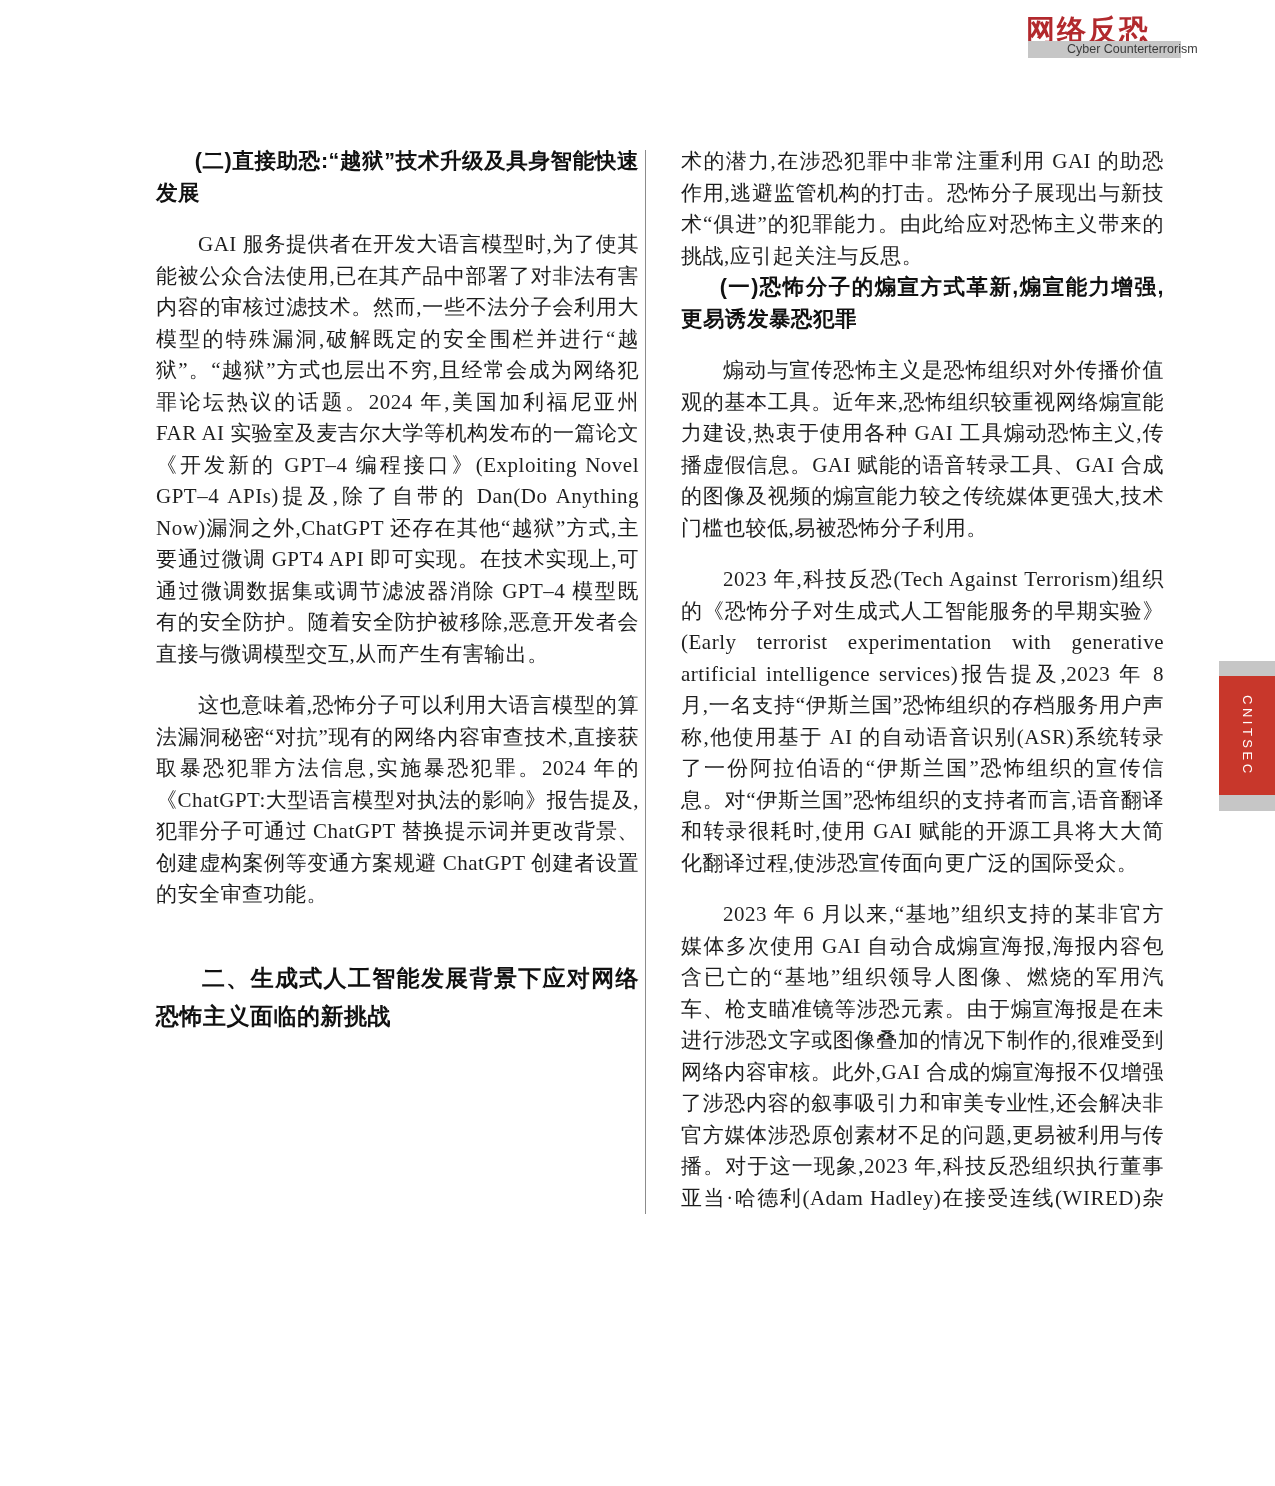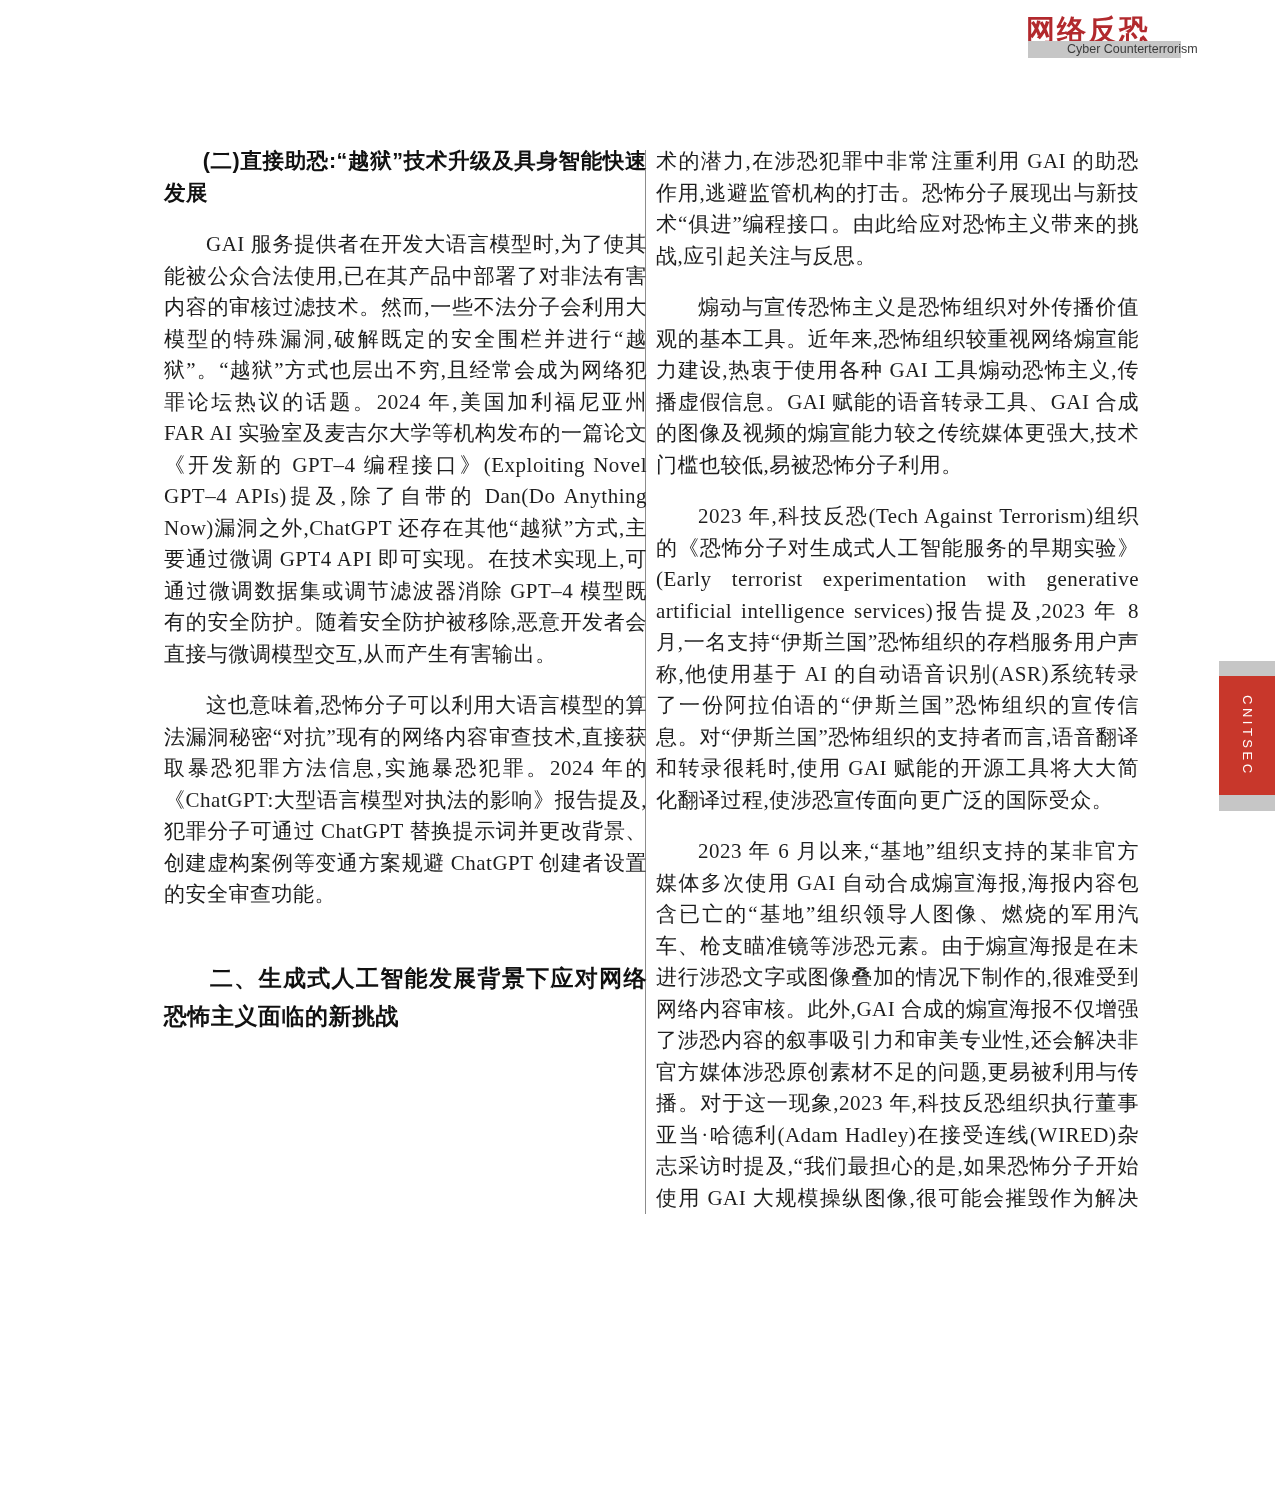--- a/index.html
+++ b/index.html
@@ -22,22 +22,22 @@
   }
   .header-en{
     position:absolute;left:1028px;top:41px;width:114px;height:17px;
     background:var(--tab-gray);
     font-family:"Liberation Sans","DejaVu Sans",sans-serif;
     font-size:12.5px;line-height:17px;color:#3b3b3b;text-align:center;white-space:nowrap;padding-left:39px;
   }
 
   
   .content{
-    position:absolute;left:164px;top:146px;width:992px;
-    display:flex;gap:9px;
+    position:absolute;left:156px;top:146px;width:992px;
+    display:flex;gap:42px;
   }
   .col{
     width:483px;flex:0 0 483px;
     font-size:21px;line-height:31.5px;
     text-align:justify;letter-spacing:0.5px;
   }
   .col p,.col h3{margin:0;}
   .col p.indent{text-indent:2em;margin-top:20px;}
   .col h3{
     font-size:21.5px;font-weight:700;text-indent:1.8em;
@@ -87,21 +87,22 @@
   <div class="col-divider"></div>
 
   <div class="content">
     <div class="col">
       <h3>(二)直接助恐:“越狱”技术升级及具身智能快速发展</h3>
       <p class="indent">GAI 服务提供者在开发大语言模型时,为了使其能被公众合法使用,已在其产品中部署了对非法有害内容的审核过滤技术。然而,一些不法分子会利用大模型的特殊漏洞,破解既定的安全围栏并进行“越狱”。“越狱”方式也层出不穷,且经常会成为网络犯罪论坛热议的话题。2024 年,美国加利福尼亚州 FAR AI 实验室及麦吉尔大学等机构发布的一篇论文《开发新的 GPT–4 编程接口》(Exploiting Novel GPT–4 APIs)提及,除了自带的 Dan(Do Anything Now)漏洞之外,ChatGPT 还存在其他“越狱”方式,主要通过微调 GPT4 API 即可实现。在技术实现上,可通过微调数据集或调节滤波器消除 GPT–4 模型既有的安全防护。随着安全防护被移除,恶意开发者会直接与微调模型交互,从而产生有害输出。</p>
       <p class="indent">这也意味着,恐怖分子可以利用大语言模型的算法漏洞秘密“对抗”现有的网络内容审查技术,直接获取暴恐犯罪方法信息,实施暴恐犯罪。2024 年的《ChatGPT:大型语言模型对执法的影响》报告提及,犯罪分子可通过 ChatGPT 替换提示词并更改背景、创建虚构案例等变通方案规避 ChatGPT 创建者设置的安全审查功能。</p>
       <h2>二、生成式人工智能发展背景下应对网络恐怖主义面临的新挑战</h2>
     </div>
     <div class="col">
-      <p>术的潜力,在涉恐犯罪中非常注重利用 GAI 的助恐作用,逃避监管机构的打击。恐怖分子展现出与新技术“俱进”编程接口。由此给应对恐怖主义带来的挑战,应引起关注与反思。</p>
+      <p>术的潜力,在涉恐犯罪中非常注重利用 GAI 的助恐作用,逃避监管机构的打击。恐怖分子展现出与新技术“俱进”的犯罪能力。由此给应对恐怖主义带来的挑战,应引起关注与反思。</p>
+      <h3>(一)恐怖分子的煽宣方式革新,煽宣能力增强,更易诱发暴恐犯罪</h3>
       <p class="indent">煽动与宣传恐怖主义是恐怖组织对外传播价值观的基本工具。近年来,恐怖组织较重视网络煽宣能力建设,热衷于使用各种 GAI 工具煽动恐怖主义,传播虚假信息。GAI 赋能的语音转录工具、GAI 合成的图像及视频的煽宣能力较之传统媒体更强大,技术门槛也较低,易被恐怖分子利用。</p>
       <p class="indent">2023 年,科技反恐(Tech Against Terrorism)组织的《恐怖分子对生成式人工智能服务的早期实验》(Early terrorist experimentation with generative artificial intelligence services)报告提及,2023 年 8 月,一名支持“伊斯兰国”恐怖组织的存档服务用户声称,他使用基于 AI 的自动语音识别(ASR)系统转录了一份阿拉伯语的“伊斯兰国”恐怖组织的宣传信息。对“伊斯兰国”恐怖组织的支持者而言,语音翻译和转录很耗时,使用 GAI 赋能的开源工具将大大简化翻译过程,使涉恐宣传面向更广泛的国际受众。</p>
       <p class="indent">2023 年 6 月以来,“基地”组织支持的某非官方媒体多次使用 GAI 自动合成煽宣海报,海报内容包含已亡的“基地”组织领导人图像、燃烧的军用汽车、枪支瞄准镜等涉恐元素。由于煽宣海报是在未进行涉恐文字或图像叠加的情况下制作的,很难受到网络内容审核。此外,GAI 合成的煽宣海报不仅增强了涉恐内容的叙事吸引力和审美专业性,还会解决非官方媒体涉恐原创素材不足的问题,更易被利用与传播。对于这一现象,2023 年,科技反恐组织执行董事亚当·哈德利(Adam Hadley)在接受连线(WIRED)杂志采访时提及,“我们最担心的是,如果恐怖分子开始使用 GAI 大规模操纵图像,很可能会摧毁作为解决方案的哈希共享”。</p>
       <p class="indent">2024 年,莫斯科音乐厅恐袭事件后,“伊斯兰国”恐怖组织呼罗珊分支(IS–K)支持者利用</p>
     </div>
   </div>
 
   <div class="tab-gray top"></div>
   <div class="tab-red">
     <span class="tab-label">CNITSEC</span>

